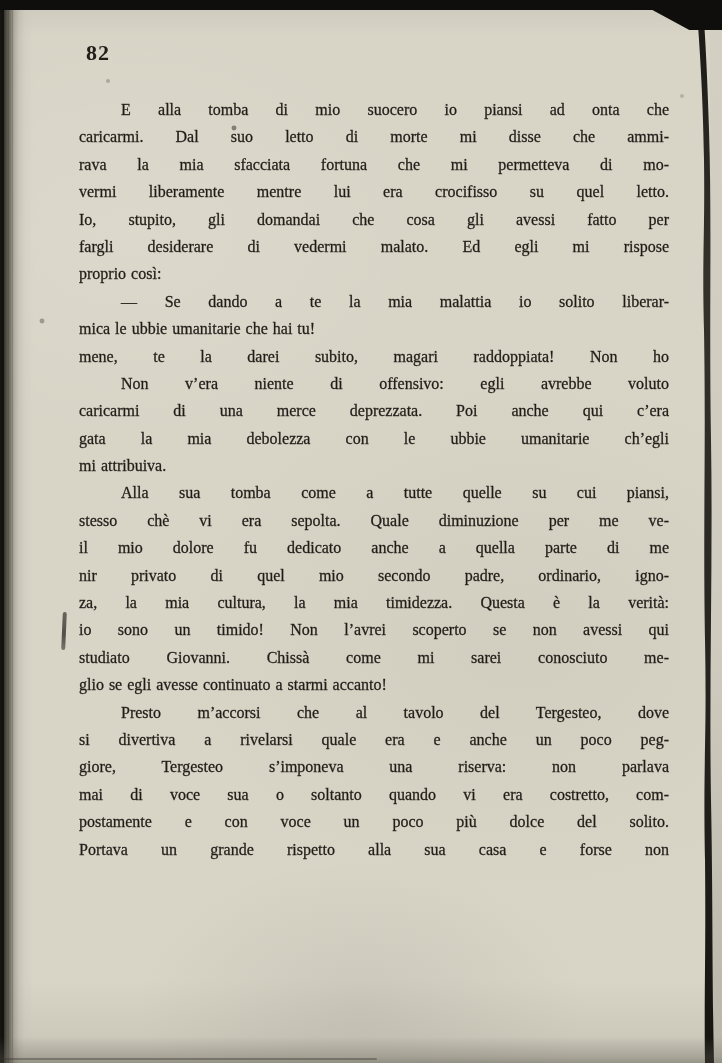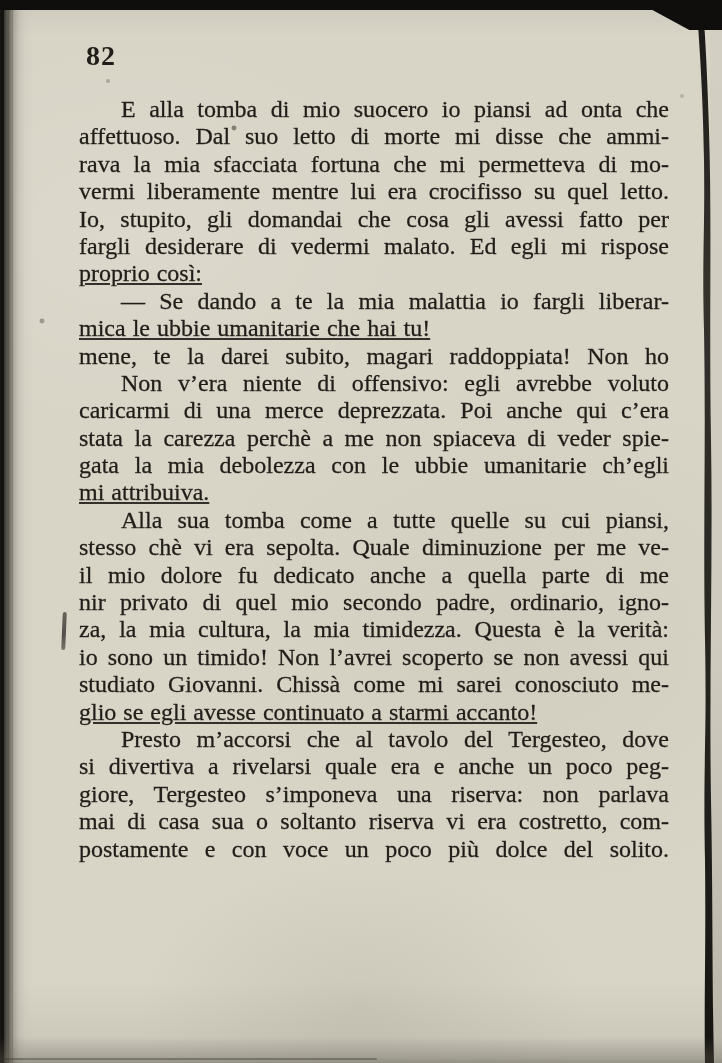--- a/index.html
+++ b/index.html
@@ -67,39 +67,39 @@
     background: linear-gradient(180deg, transparent, rgba(110,107,97,0.28) 75%, rgba(85,83,74,0.38));
   }
   .edge-bottom::after {
     content: "";
     position: absolute; left: 2px; bottom: 3px; width: 52%; height: 2px;
     background: rgba(58,56,49,0.40);
     border-radius: 2px;
   }
   .page-number {
     position: absolute; left: 86px; top: 40px;
-    font-size: 28px; font-weight: bold;
+    font-size: 22px; font-weight: bold;
     letter-spacing: 1px;
   }
   .text-block {
     position: absolute; left: 79px; top: 96px; width: 590px;
-    font-size: 24px; line-height: 27.4px;
+    font-size: 16px; line-height: 27.4px;
     -webkit-text-stroke: 0.3px rgba(33,30,26,0.9);
     word-spacing: 1px;
   }
   .para { margin: 0; padding: 0; }
   .line {
     text-align: justify;
     text-align-last: justify;
     height: 27.4px;
     overflow: visible;
     white-space: normal;
   }
   .line.indent { text-indent: 42px; }
-  .line.no-just { text-align-last: left; text-decoration: underline; }
+  .line.no-just { text-align-last: left; }
   .margin-mark {
     position: absolute; left: 62px; top: 612px; width: 4px; height: 38px;
     background: linear-gradient(180deg, #55514a, #3b3832 60%, #6a665d);
     border-radius: 2px;
     transform: rotate(2.5deg);
     opacity: 0.85;
   }
   .specks {
     position: absolute; top: 0; left: 0; width: 2px; height: 2px;
     background: transparent;
@@ -114,55 +114,55 @@
 </head>
 <body>
 
 <div class="scan">
 
   <div class="page-number">82</div>
 
   <div class="text-block">
       <div class="para">
         <div class="line indent">E alla tomba di mio suocero io piansi ad onta che</div>
-        <div class="line">affettuoso. Dal suo letto di morte mi disse che ammi-</div>
+        <div class="line">caricarmi. Dal suo letto di morte mi disse che ammi-</div>
         <div class="line">rava la mia sfacciata fortuna che mi permetteva di mo-</div>
         <div class="line">vermi liberamente mentre lui era crocifisso su quel letto.</div>
         <div class="line">Io, stupito, gli domandai che cosa gli avessi fatto per</div>
         <div class="line">fargli desiderare di vedermi malato. Ed egli mi rispose</div>
         <div class="line no-just">proprio così:</div>
       </div>
       <div class="para">
-        <div class="line indent">— Se dando a te la mia malattia io fargli liberar-</div>
+        <div class="line indent">— Se dando a te la mia malattia io solito liberar-</div>
         <div class="line no-just">mica le ubbie umanitarie che hai tu!</div>
         <div class="line">mene, te la darei subito, magari raddoppiata! Non ho</div>
       </div>
       <div class="para">
         <div class="line indent">Non v’era niente di offensivo: egli avrebbe voluto</div>
         <div class="line">caricarmi di una merce deprezzata. Poi anche qui c’era</div>
-        <div class="line">stata la carezza perchè a me non spiaceva di veder spie-</div>
         <div class="line">gata la mia debolezza con le ubbie umanitarie ch’egli</div>
         <div class="line no-just">mi attribuiva.</div>
       </div>
       <div class="para">
         <div class="line indent">Alla sua tomba come a tutte quelle su cui piansi,</div>
         <div class="line">stesso chè vi era sepolta. Quale diminuzione per me ve-</div>
         <div class="line">il mio dolore fu dedicato anche a quella parte di me</div>
         <div class="line">nir privato di quel mio secondo padre, ordinario, igno-</div>
         <div class="line">za, la mia cultura, la mia timidezza. Questa è la verità:</div>
         <div class="line">io sono un timido! Non l’avrei scoperto se non avessi qui</div>
         <div class="line">studiato Giovanni. Chissà come mi sarei conosciuto me-</div>
         <div class="line no-just">glio se egli avesse continuato a starmi accanto!</div>
       </div>
       <div class="para">
         <div class="line indent">Presto m’accorsi che al tavolo del Tergesteo, dove</div>
         <div class="line">si divertiva a rivelarsi quale era e anche un poco peg-</div>
         <div class="line">giore, Tergesteo s’imponeva una riserva: non parlava</div>
-        <div class="line">mai di casa sua o soltanto riserva vi era costretto, com-</div>
+        <div class="line">mai di voce sua o soltanto quando vi era costretto, com-</div>
         <div class="line">postamente e con voce un poco più dolce del solito.</div>
+        <div class="line">Portava un grande rispetto alla sua casa e forse non</div>
       </div>
     </div>
 
   <div class="margin-mark"></div>
   <div class="specks"></div>
 
   <div class="edge-left"></div>
   <div class="right-lip"></div>
 
   <svg class="right-edge-svg" width="722" height="1063" viewBox="0 0 722 1063">

